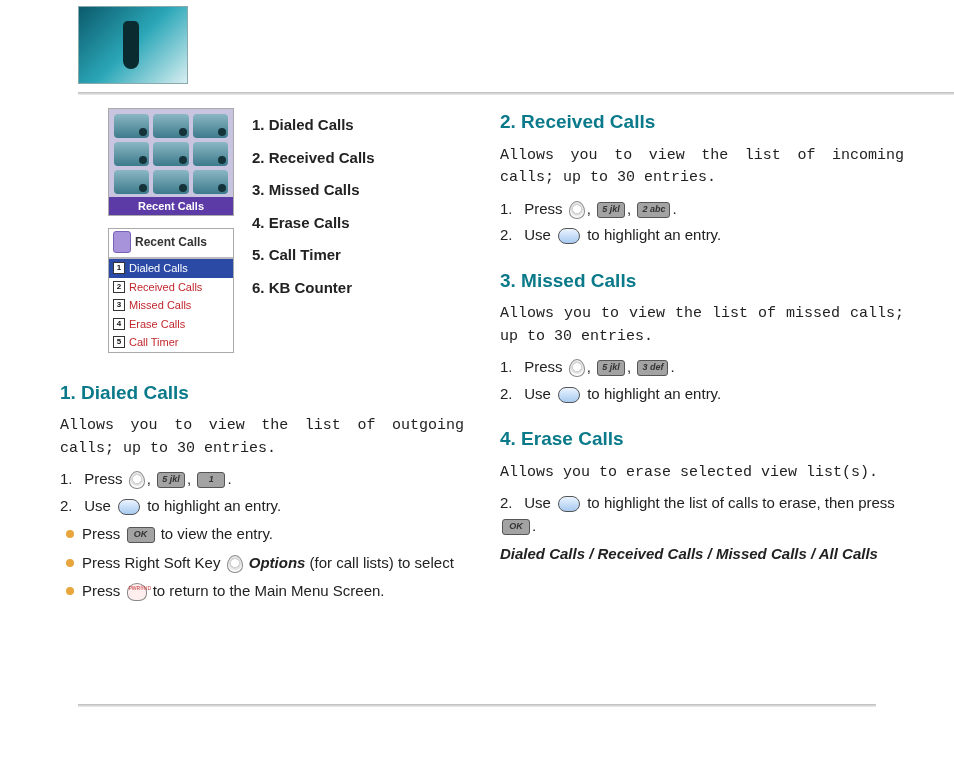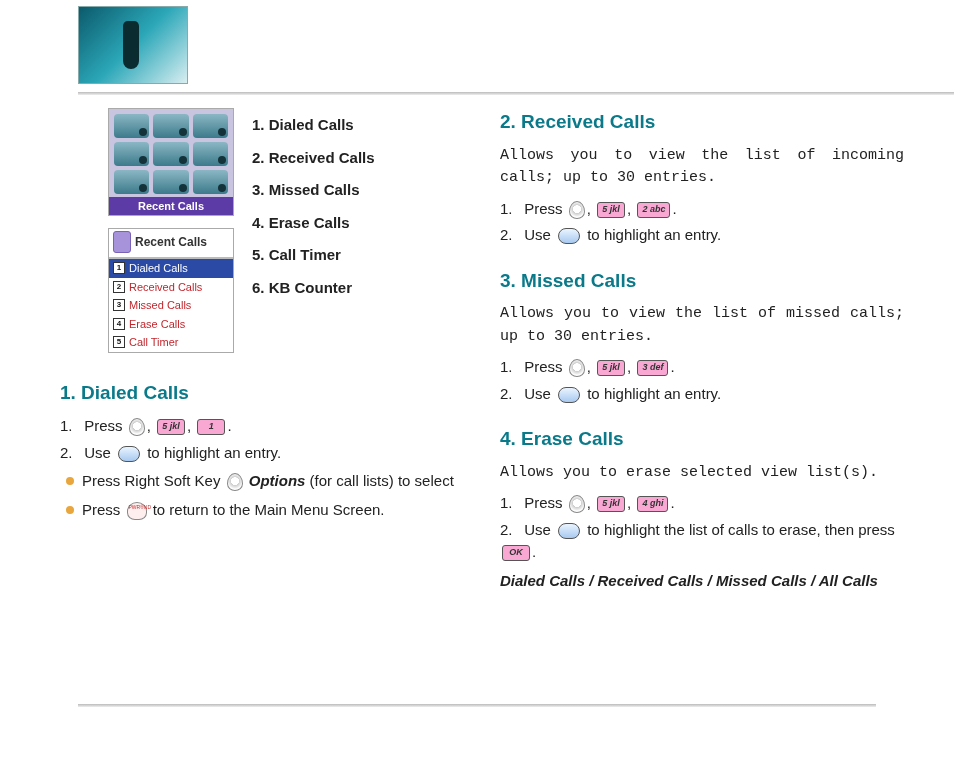--- a/index.html
+++ b/index.html
@@ -46,21 +46,21 @@
   ul.b li { position:relative; padding-left:22px; margin:6px 0; }
   ul.b li::before { content:""; position:absolute; left:6px; top:7px; width:8px; height:8px; border-radius:50%; background:#e8a63d; }
   .toc { font-weight:700; font-size:15px; margin-top:-4px; }
   .toc div { margin: 10px 0; }
   .bold { font-weight:700;font-style:italic; }
   
   .key {
     display:inline-flex; align-items:center; justify-content:center;
     min-width:28px; height:16px; padding:0 4px;
     border:1px solid #555; border-radius:3px;
-    background:#f9a8d4;
+    background:#a3a3a3;
     font-size:9px; font-weight:700; color:#333;
     vertical-align:middle; margin:0 2px;
     font-style: italic;
   }
   .flame {
     display:inline-block; width:16px; height:18px; vertical-align:middle;
     margin:0 2px;
     background: radial-gradient(circle at 50% 45%, #fff 0%, #fff 35%, #ccc 36%, transparent 70%);
     border:1px solid #888; border-radius:50% 50% 50% 50% / 60% 60% 40% 40%;
   }
@@ -169,34 +169,40 @@
         <div>1. Dialed Calls</div>
         <div>2. Received Calls</div>
         <div>3. Missed Calls</div>
         <div>4. Erase Calls</div>
         <div>5. Call Timer</div>
         <div>6. KB Counter</div>
       </div>
     </div>
 
     <div class="h">1. Dialed Calls</div>
+    <div class="desc">Allows you to view the list of outgoing calls; up to 30 entries.</div>
     <ol class="num">
       <li><span class="no">1.</span>
         <span>Press</span>
         <span class="flame"></span><span class="sep">,</span>
         <span class="key">5 jkl</span><span class="sep">,</span>
         <span class="key">1 </span><span class="sep">.</span>
       </li>
       <li><span class="no">2.</span>
         <span>Use</span>
         <span class="nav"></span>
         <span>to highlight an entry.</span>
       </li>
     </ol>
     <ul class="b">
+      <li>
+        <span>Press</span>
+        <span class="key">OK</span>
+        <span>to view the entry.</span>
+      </li>
       <li>
         <span>Press Right Soft Key</span>
         <span class="flame"></span>
         <span class="bold">Options</span>
         <span>(for call lists) to select</span><br>
       </li>
       <li>
         <span>Press</span>
         <span class="end"></span>
         <span>to return to the Main Menu Screen.</span>
@@ -233,26 +239,20 @@
       <li><span class="no">2.</span>
         <span>Use</span>
         <span class="nav"></span>
         <span>to highlight an entry.</span>
       </li>
     </ol>
 
     <div class="h">4. Erase Calls</div>
     <div class="desc">Allows you to erase selected view list(s).</div>
     <ol class="num">
-      <li><span class="no">1.</span>
-        <span>Press</span>
-        <span class="flame"></span><span>,</span>
-        <span class="key">5 jkl</span><span>,</span>
-        <span class="key">4 ghi</span><span>.</span>
-      </li>
       <li><span class="no">2.</span>
         <span>Use</span>
         <span class="nav"></span>
         <span>to highlight the list of calls to erase, then press</span>
         <br>
         <span class="key">OK</span><span>.</span>
         <div class="bold" style="margin-top:6px;">Dialed Calls / Received Calls / Missed Calls / All Calls</div>
       </li>
     </ol>
   </div>

